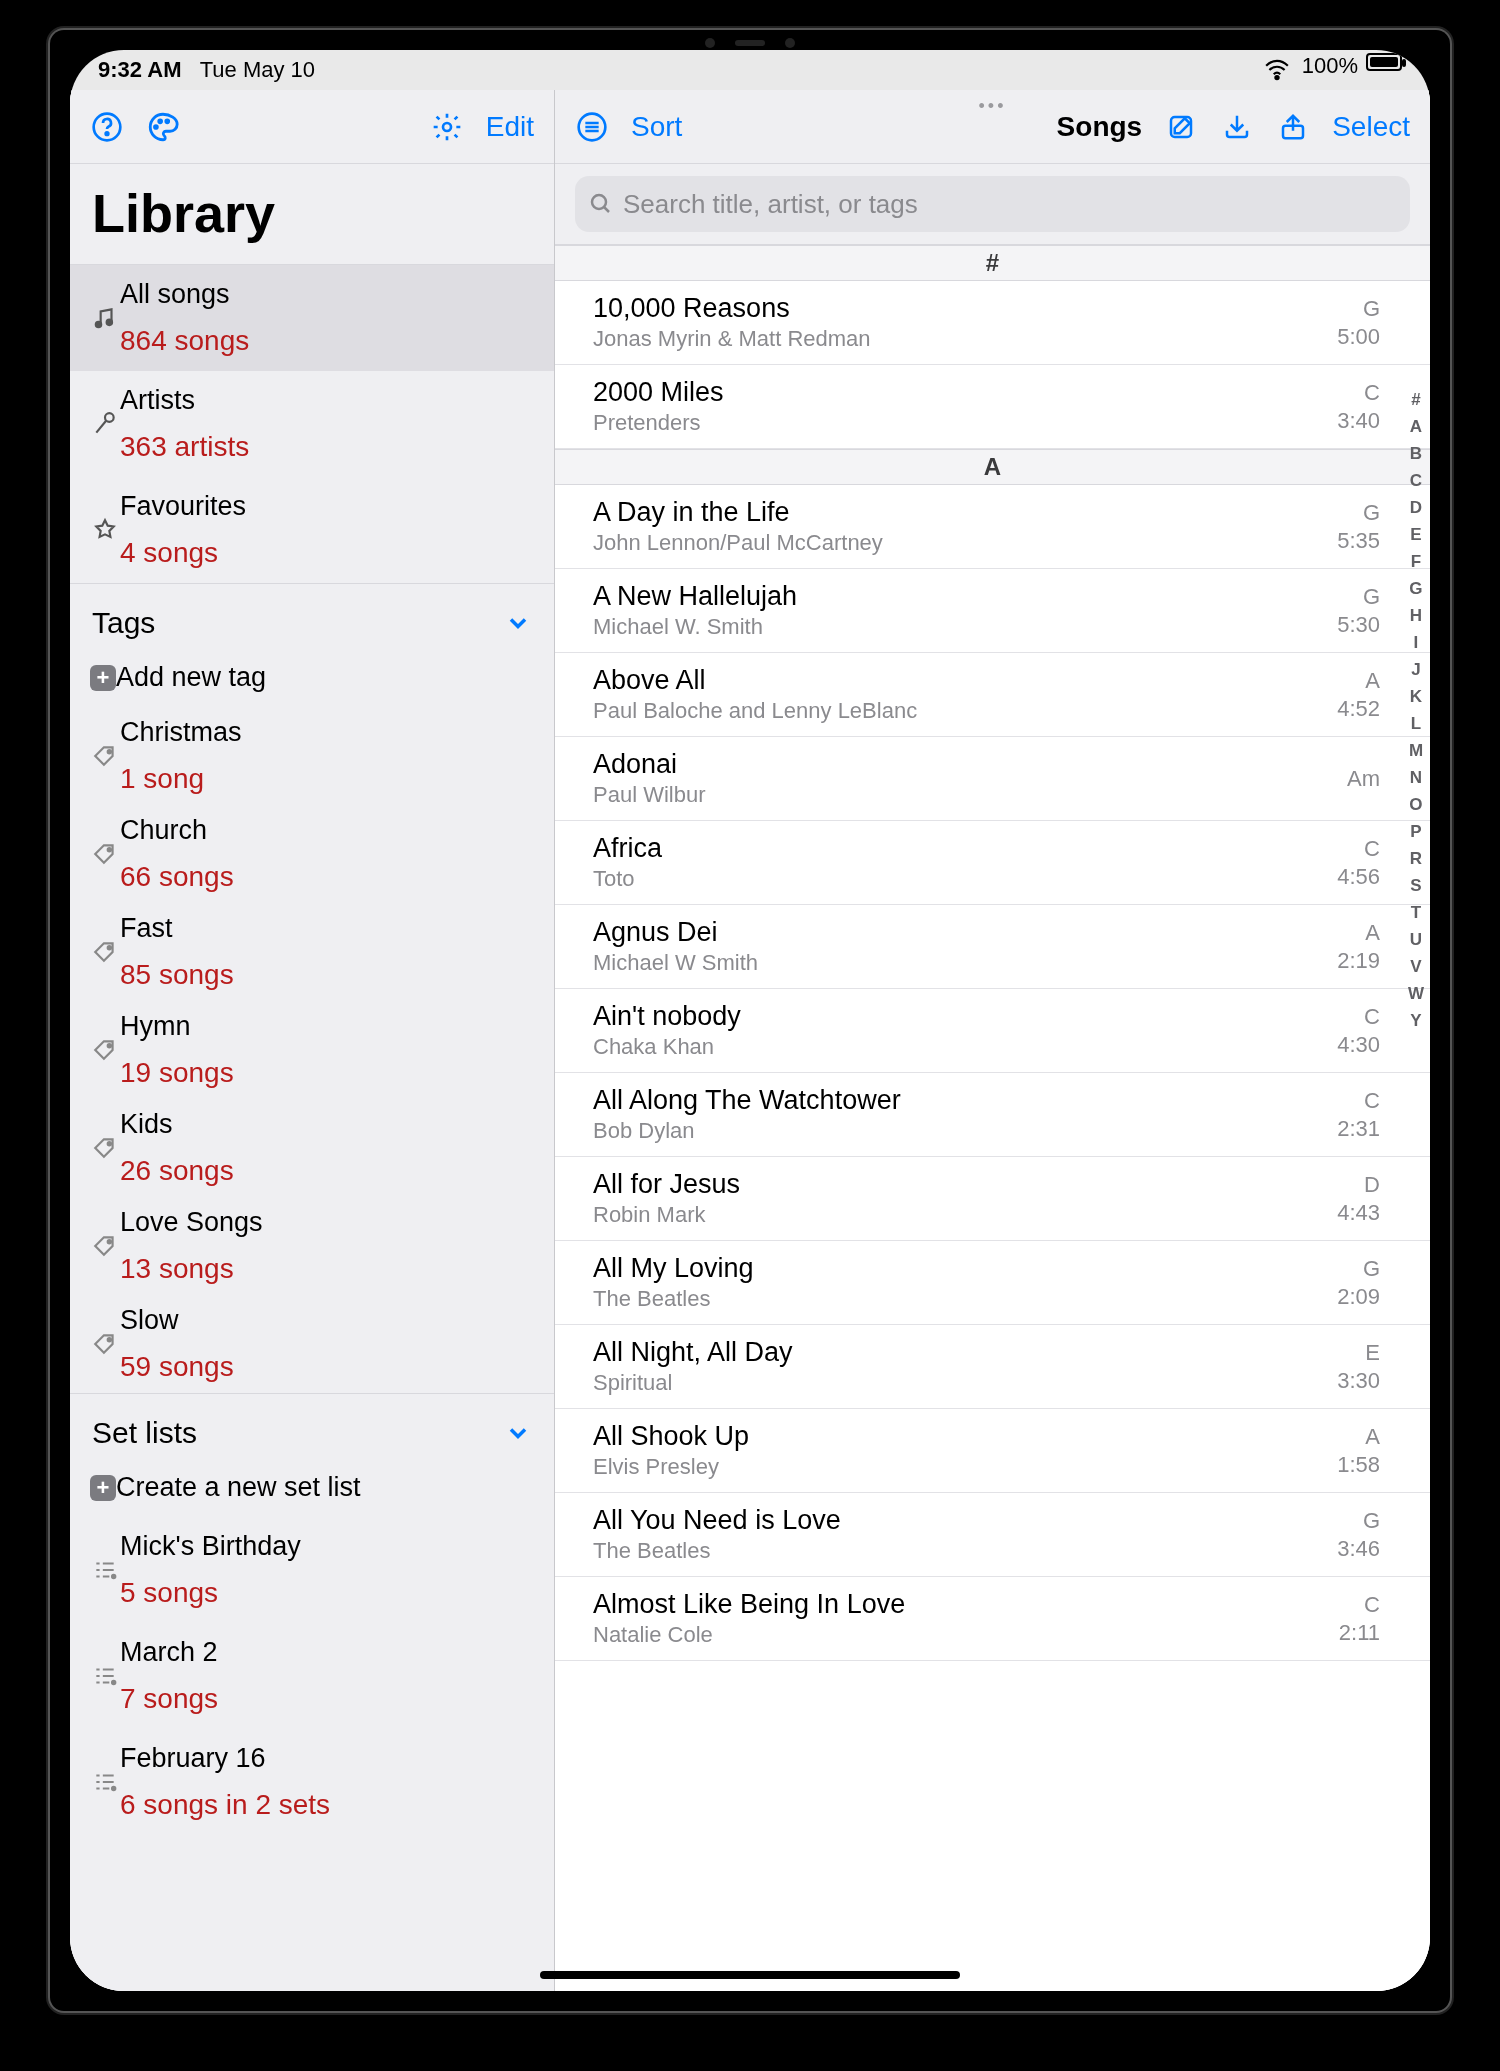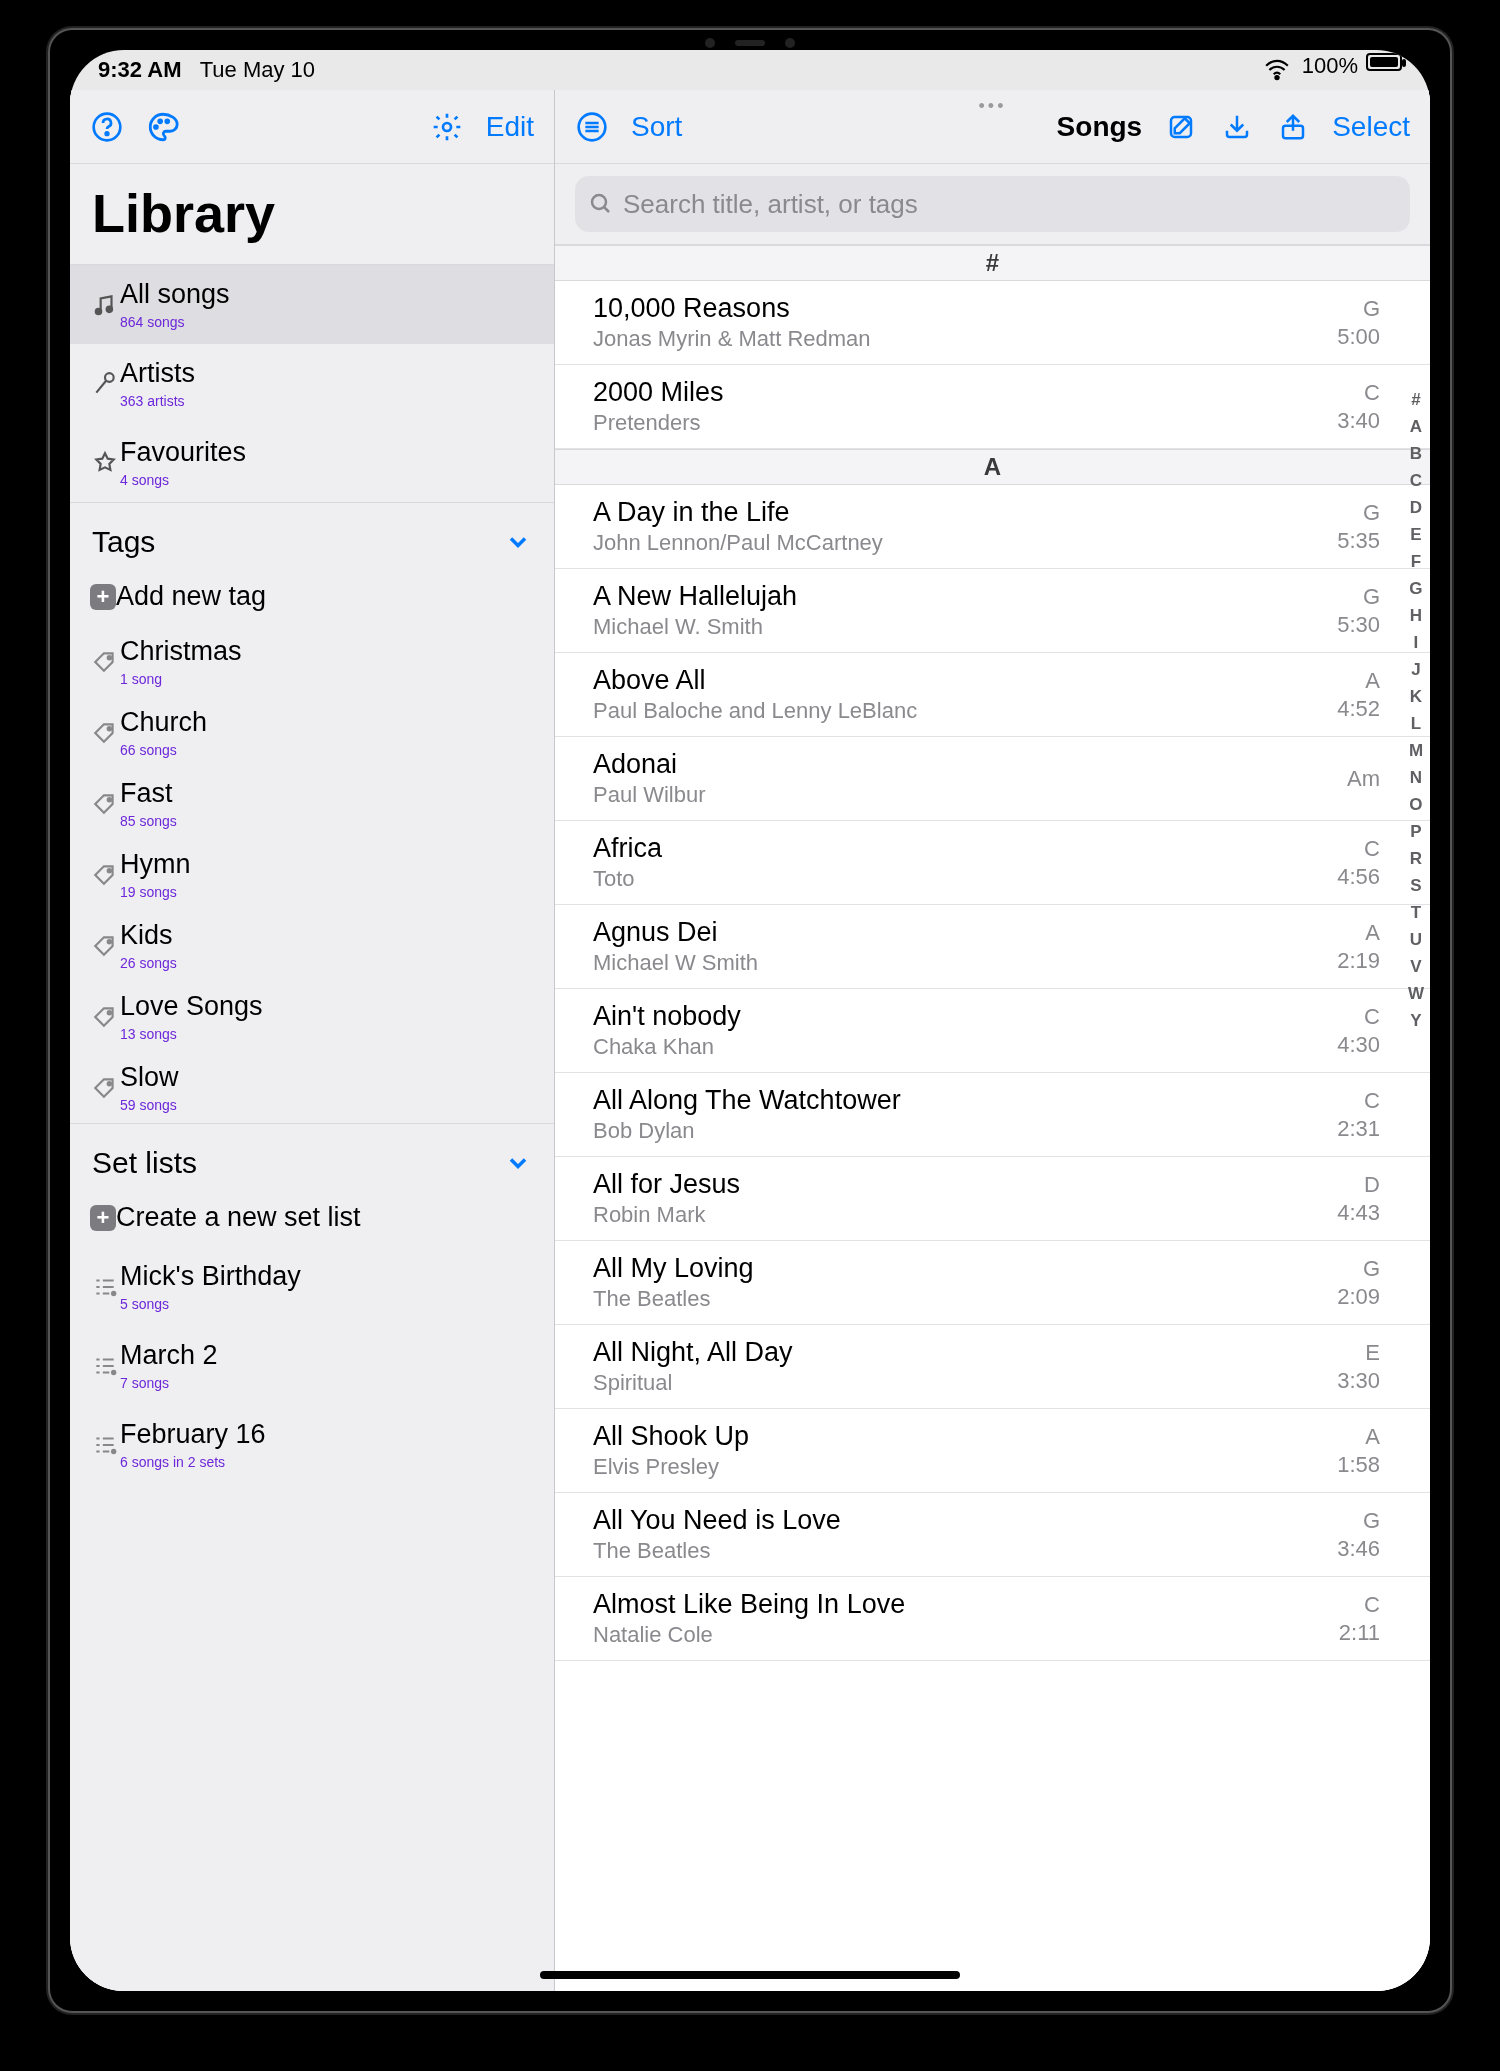--- a/index.html
+++ b/index.html
@@ -13,21 +13,21 @@
   }
   .stage {
     width: 1500px;
     height: 2071px;
     position: relative;
     background: #000;
   }
   .ipad {
     position: absolute;
     left: 50px; right: 50px; top: 30px; bottom: 60px;
-    border-radius: 22px;
+    border-radius: 14px;
     background: #000;
     box-shadow: 0 0 0 2px #555, 0 0 0 4px #222;
     overflow: hidden;
   }
   .ipad-inner {
     position: absolute;
     inset: 20px;
     border-radius: 54px;
     background: #e9e9e9;
     overflow: hidden;
@@ -107,21 +107,21 @@
   .sb-list { border-top:1px solid #d8d8dd; }
   .sb-row {
     display:flex; align-items:center;
     padding: 14px 20px 14px 20px;
     cursor:pointer;
   }
   .sb-row .rowic { width:30px; height:30px; display:flex;align-items:center;justify-content:center; color:#666; }
   .sb-row.selected { background:#dedde2; }
   .sb-row .txt { display:flex; flex-direction:column; }
   .sb-row .t1 { font-size:27px; color:#000; }
-  .sb-row .t2 { font-size:14px; color:#6d28d9; margin-top:4px; }
+  .sb-row .t2 { font-size:28px; color:#b91c1c; margin-top:15px; }
 
   .sb-section-header {
     display:flex; align-items:center;
     padding: 22px 22px 8px;
     border-top:1px solid #d8d8dd;
   }
   .sb-section-header .lbl { font-size:30px; font-weight:400; flex:1; }
   .chev { color:#007aff; }
 
   .tag-row { padding: 10px 20px 10px 20px; }

